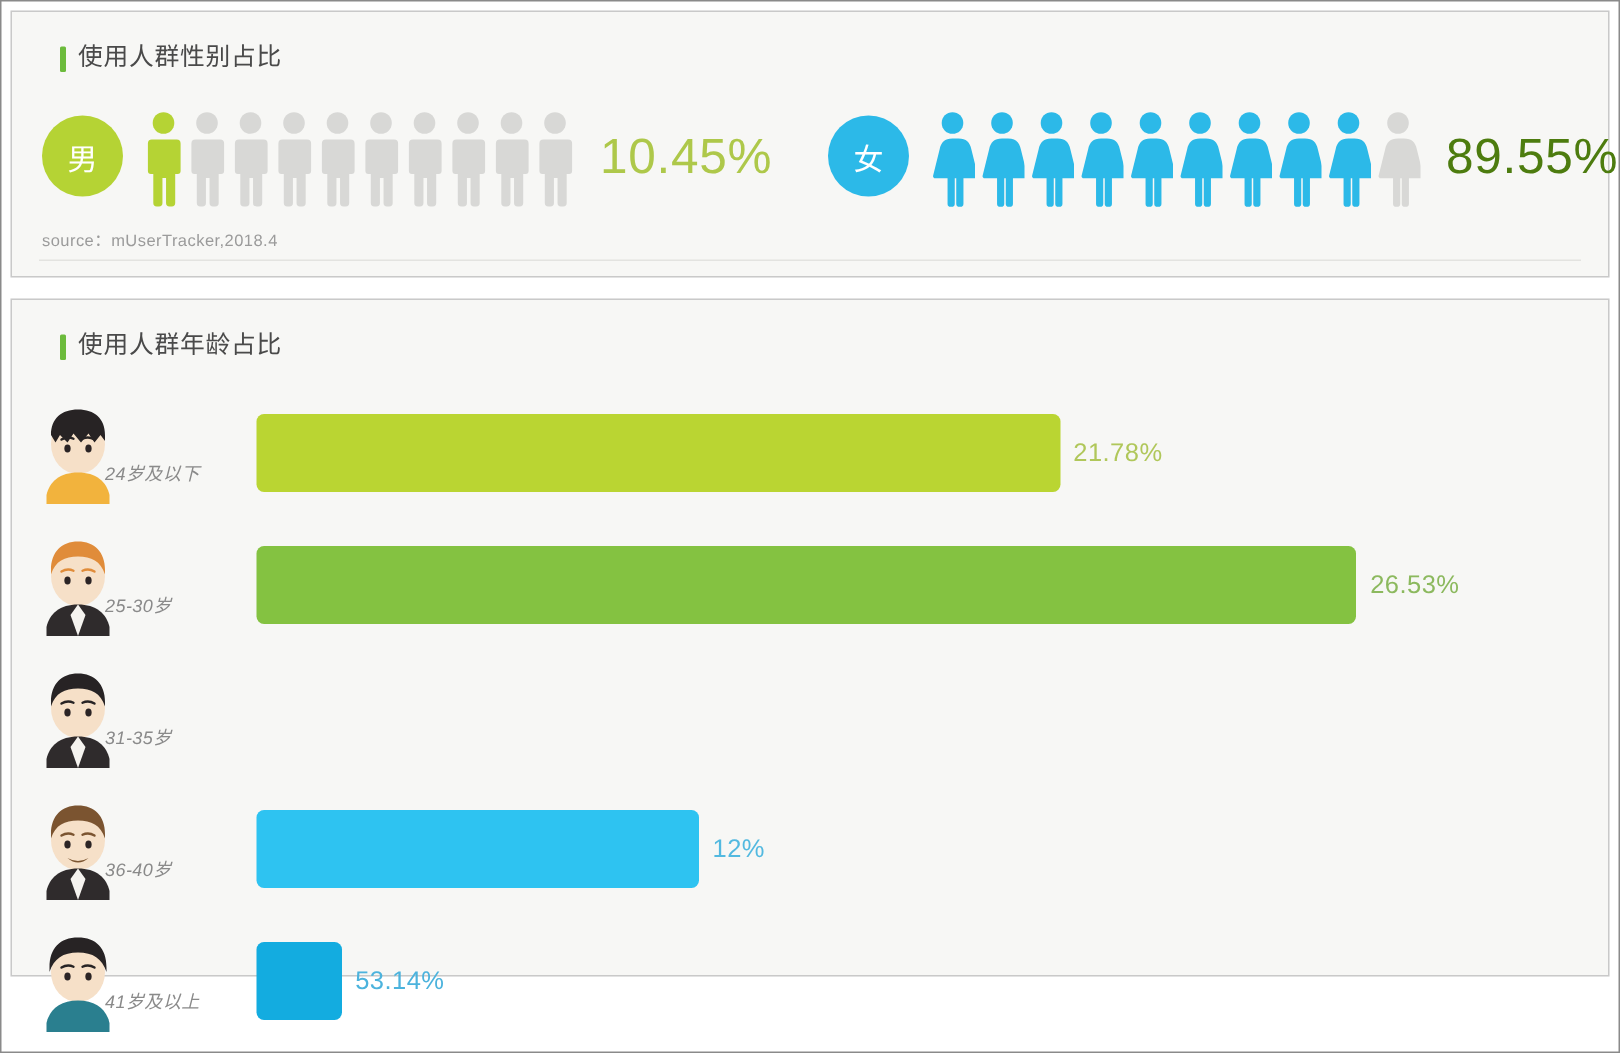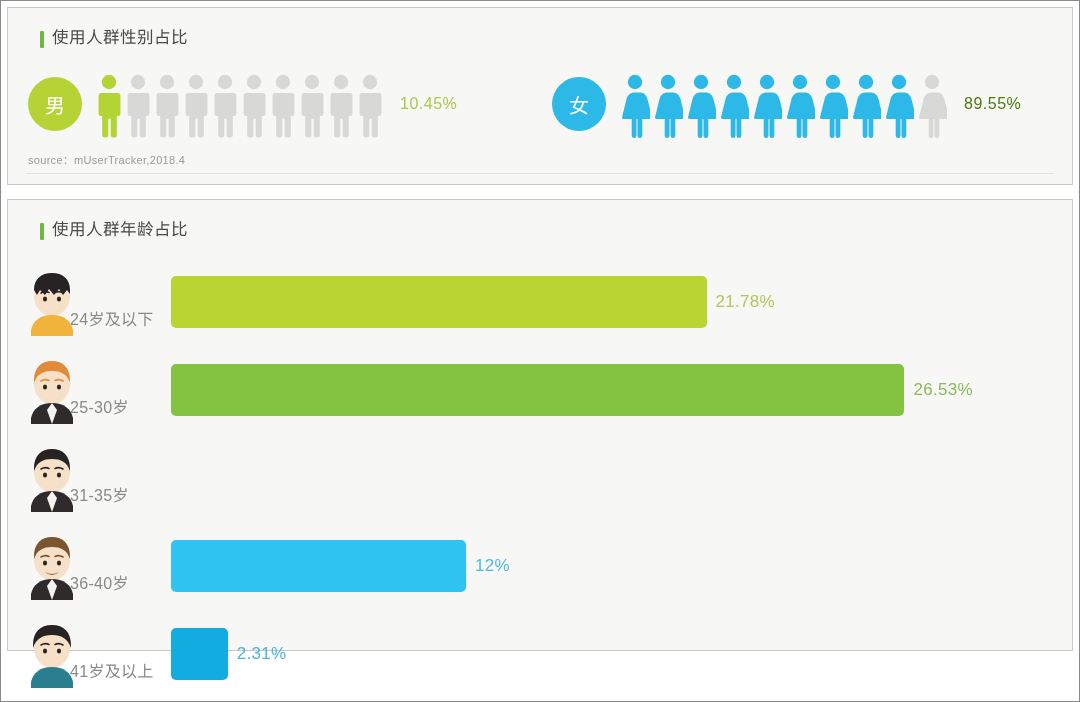--- a/index.html
+++ b/index.html
@@ -86,21 +86,21 @@
   .people-row {
     display: flex;
     align-items: flex-end;
     margin-left: 14px;
     height: 68px;
   }
   .person { margin-right: 3px; }
 
   .pct {
     margin-left: 14px;
-    font-size: 16px;
+    font-size: 33px;
     letter-spacing: 0.5px;
     white-space: nowrap;
   }
   .pct-male   { color: #aec84a; }
   .pct-female { color: #4d7c0f; }
 
   .source {
     position: absolute;
     left: 20px;
     bottom: 17px;
@@ -137,24 +137,25 @@
     top: 50%;
     transform: translateY(-50%);
     width: 56px;
     height: 68px;
   }
   .age-label {
     position: absolute;
     left: 62px;
     top: 50%;
     transform: translateY(4px);
-    font-size: 16px;
+    font-size: 12px;
     color: #8a8a8a;
     white-space: nowrap;
     letter-spacing: 0.3px;
+    font-style: italic;
   }
   .bar-track {
     position: absolute;
     left: 163px;
     right: 10px;
     top: 50%;
     transform: translateY(-50%);
     display: flex;
     align-items: center;
   }
@@ -412,19 +413,19 @@
               <ellipse cx="35" cy="31" rx="2.1" ry="2.6" fill="#2b2425"></ellipse>
               <path d="M17 25 q4 -2.5 8 -0.5" stroke="#272324" stroke-width="1.6" fill="none" stroke-linecap="round"></path>
               <path d="M31 24.5 q4 -2 8 0.5" stroke="#272324" stroke-width="1.6" fill="none" stroke-linecap="round"></path>
               <path d="M28 47 C16 47 9 53 7 62 L7 68 L49 68 L49 62 C47 53 40 47 28 47 Z" fill="#2a7f8f"></path>
               <path d="M28 47 l-5 7 l5 14 l5 -14 z" fill="#2a7f8f" opacity="0"></path>
             </svg>
           </div>
           <div class="age-label">41岁及以上</div>
           <div class="bar-track">
             <div class="bar" style="width: 56.8011px; background: rgb(19, 172, 224);"></div>
-            <div class="bar-value" style="color: rgb(76, 179, 221);">2.31%</div>
+            <div class="bar-value" style="color: rgb(76, 179, 221);">53.14%</div>
           </div>
         </div>
       </div>
   </section>
 
 </div>
 
 </body></html>

